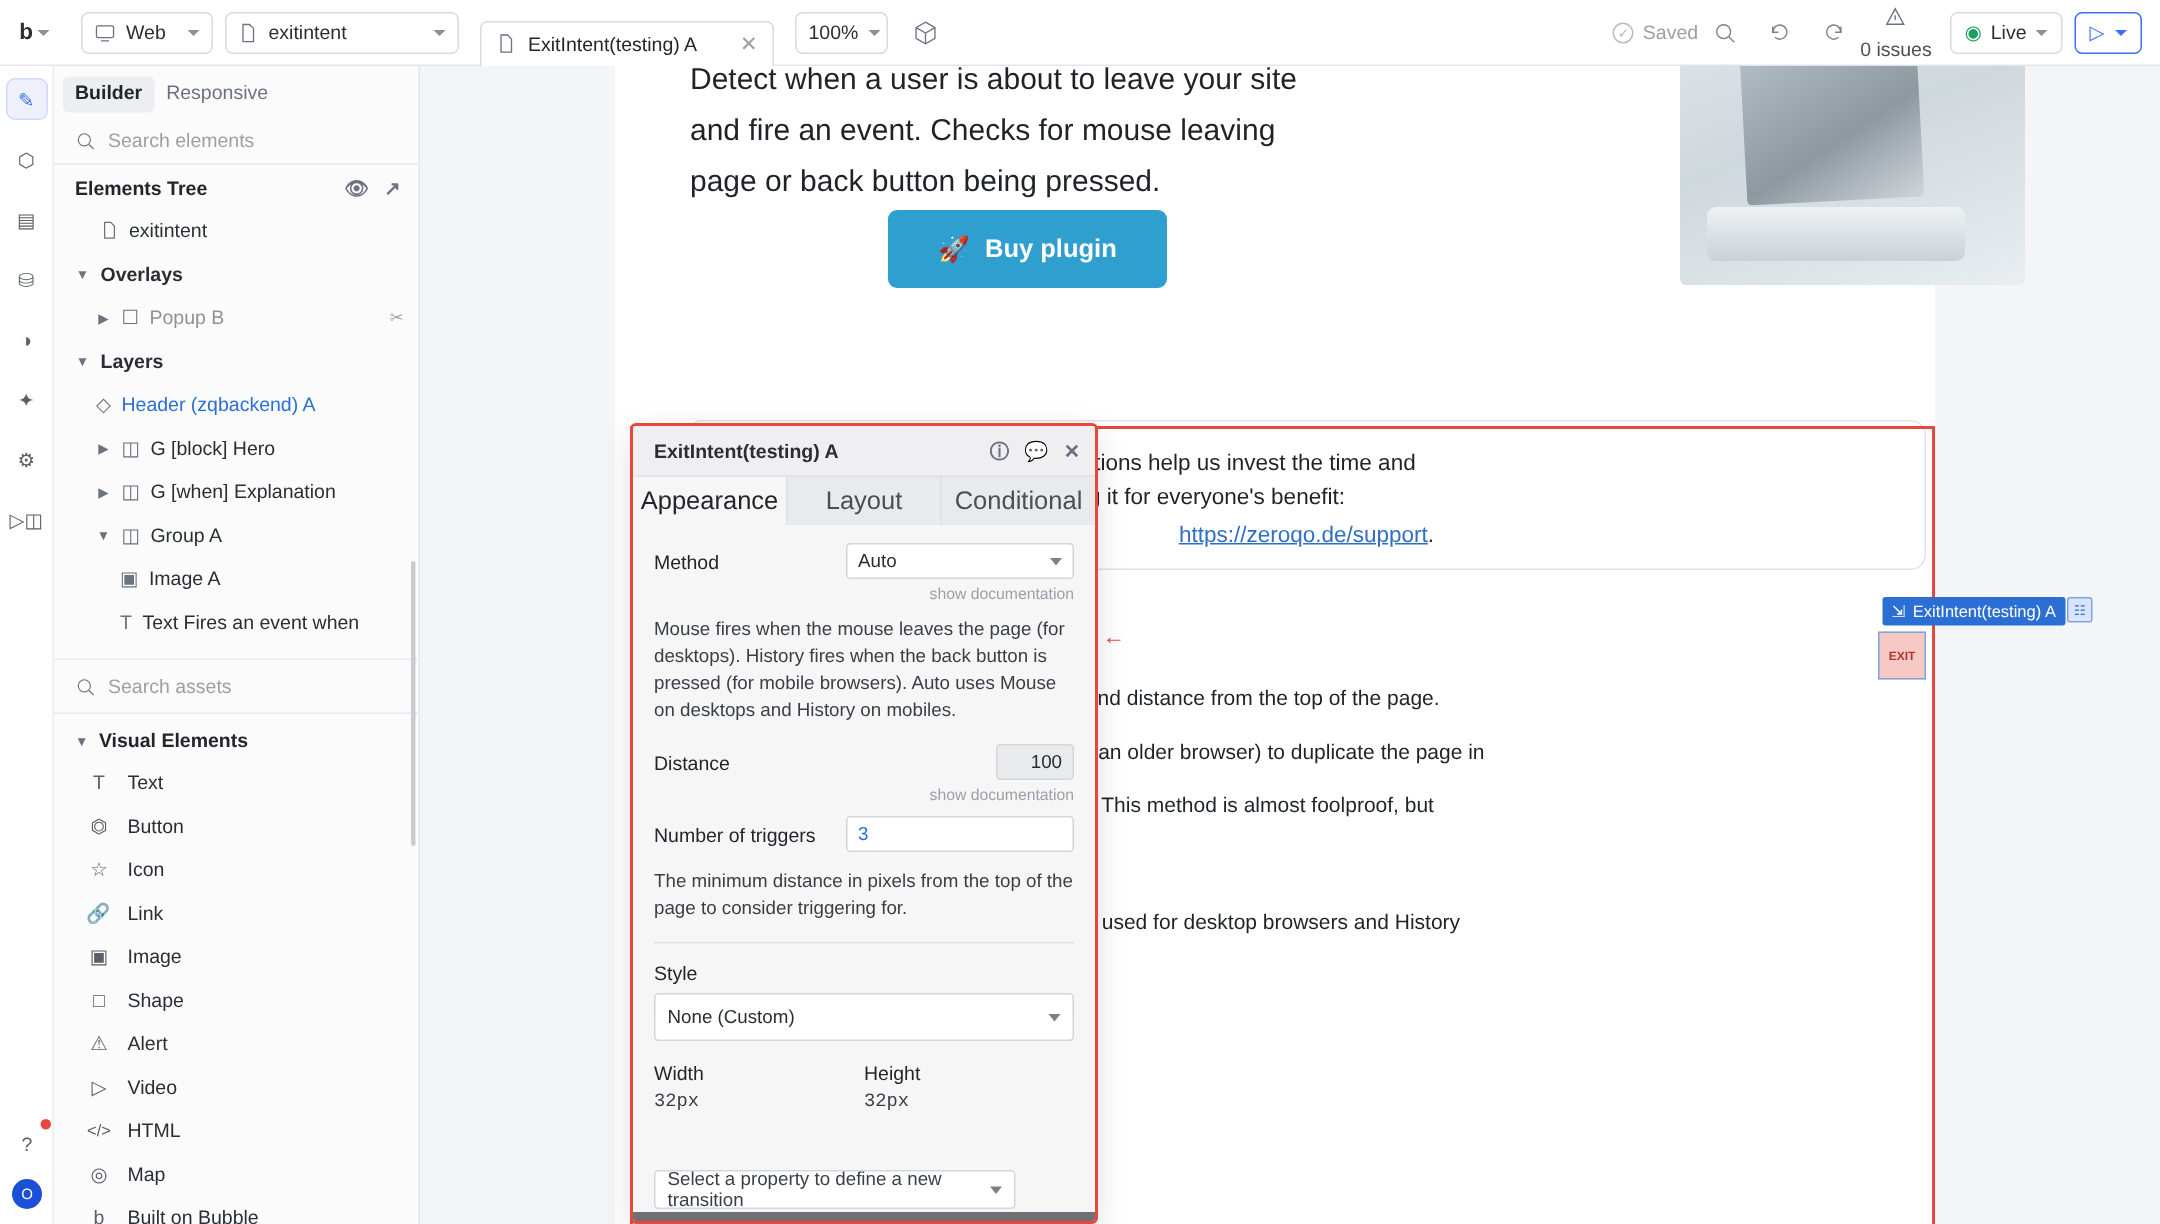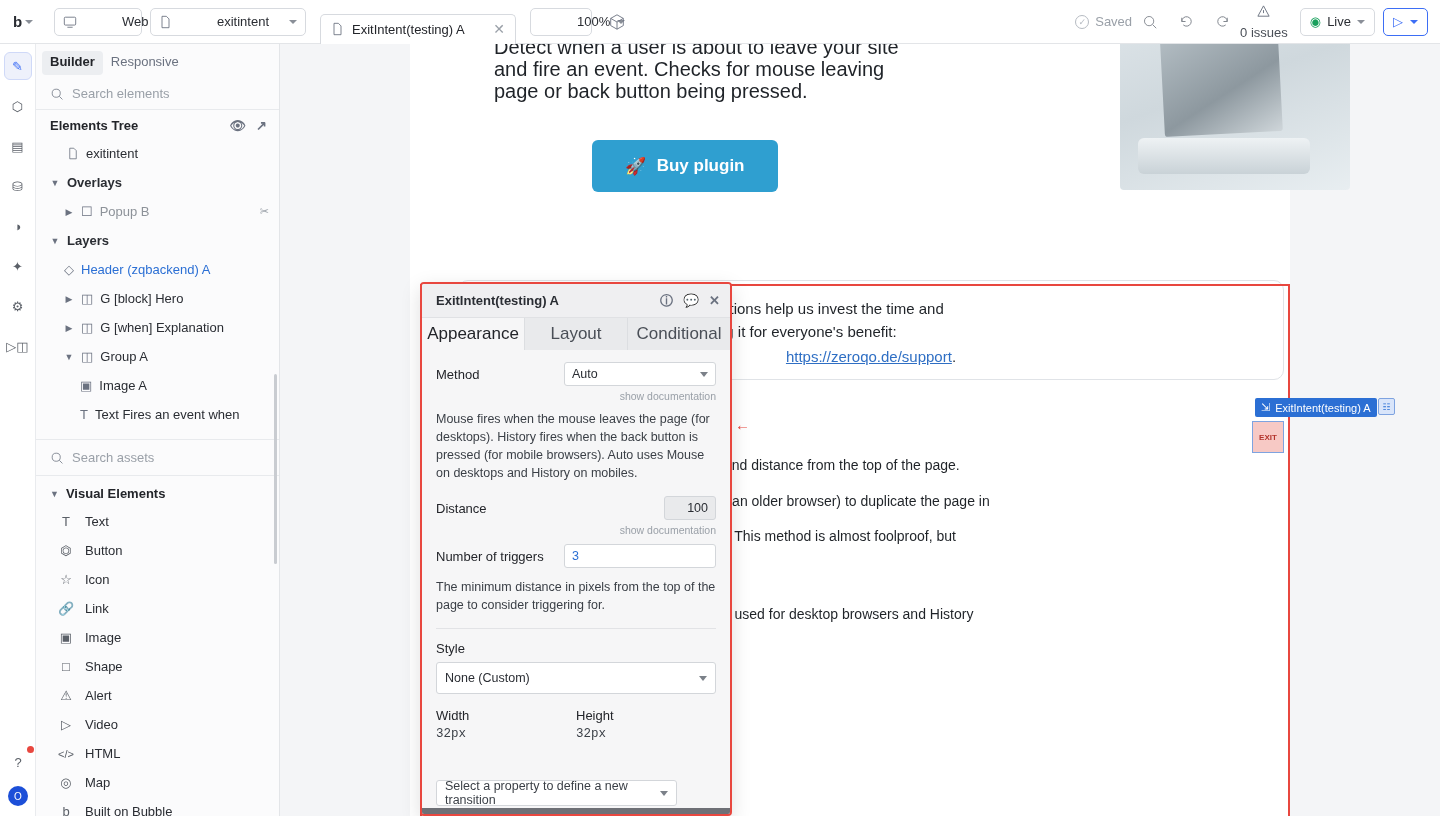--- a/index.html
+++ b/index.html
@@ -19,21 +19,21 @@
   .logo-btn {
     width:46px; height:44px; display:flex; align-items:center; justify-content:center;
     gap:3px; font-weight:700; font-size:15px; color:#2a2d33;
   }
   .caret { width:0;height:0;border-left:4px solid transparent;border-right:4px solid transparent;border-top:4px solid #8a8f98; }
   .sel {
     height:28px; border:1px solid #d7dadf; border-radius:5px; background:#fff;
     display:flex; align-items:center; padding:0 8px; gap:7px; margin-left:8px;
     font-size:13px; color:#2a2d33;
   }
-  .sel .lbl { white-space:nowrap;margin-left:38px; }
+  .sel .lbl { white-space:nowrap; }
   .sel.web { width:88px; }
   .sel.app { width:156px; justify-content:space-between; }
   .sel.app .inner { display:flex; align-items:center; gap:7px; }
   .sel.zoom { width:62px; justify-content:space-between; margin-left:14px; }
   .tab-chip {
     height:30px; margin-left:14px; border:1px solid #d7dadf; border-bottom:none;
     border-radius:5px 5px 0 0; background:#fff; display:flex; align-items:center;
     padding:0 10px; gap:8px; font-size:13px; position:relative; top:7px; min-width:196px;
   }
   .tab-chip .x { margin-left:auto; color:#9aa0a8; font-size:14px; line-height:1; }
@@ -106,21 +106,21 @@
   .panel-scroll { position:absolute; right:2px; top:330px; width:3px; height:190px; background:#c9ccd1; border-radius:2px; }
 
   
   .canvas {
     position:absolute; top:44px; left:280px; width:1160px; height:772px; background:#f4f5f7; overflow:hidden;
   }
   .page {
     position:absolute; top:0; left:130px; width:880px; height:772px; background:#ffffff;
   }
   .hero-text {
-    position:absolute; left:50px; top:-8px; width:430px; font-size:20px; line-height:22px; color:#1f2328;margin-left:34px;
+    position:absolute; left:50px; top:-8px; width:430px; font-size:20px; line-height:34px; color:#1f2328;
   }
   .buy-btn {
     position:absolute; left:182px; top:96px; width:186px; height:52px; background:#2f9fd0; color:#fff;
     border-radius:6px; display:flex; align-items:center; justify-content:center; gap:10px;
     font-size:17px; font-weight:700;
   }
   .hero-img {
     position:absolute; left:710px; top:-44px; width:230px; height:190px;
     background:linear-gradient(160deg,#dfe6ea 0%,#cfd8dd 45%,#e8eef1 100%);
     border-radius:4px; filter:blur(0.4px);

